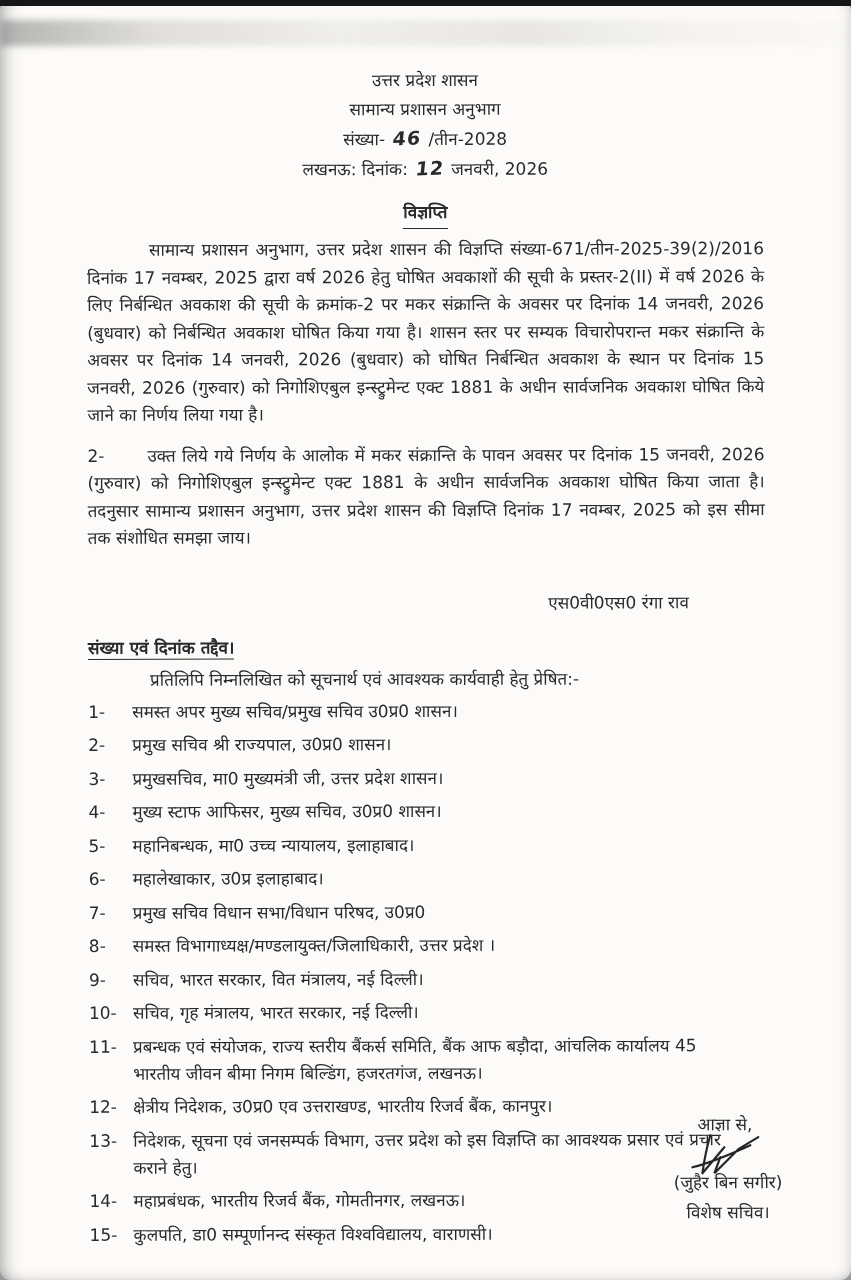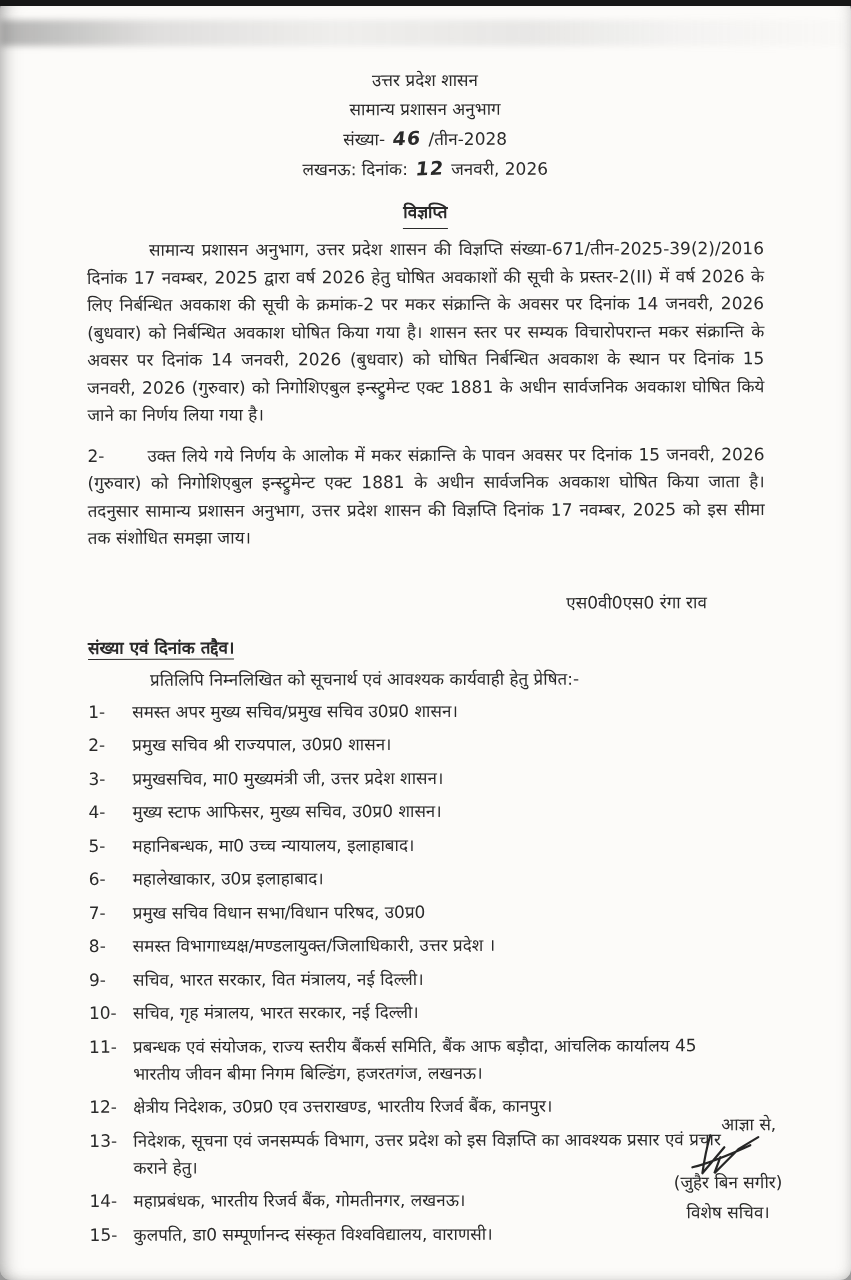--- a/index.html
+++ b/index.html
@@ -52,21 +52,21 @@
   }
   .para{
     margin:13px 0 0 0;
     text-align:justify;
     line-height:27.5px;
   }
   .para.indent{text-indent:62px;}
   .pnum{display:inline-block;width:60px;}
   .sig1{
     width:max-content;
-    margin:36px 58px 0 auto;
+    margin:36px 76px 0 auto;
     text-align:right;
     line-height:31px;
     font-weight:500;
   }
   .refline{
     margin-top:16px;font-weight:700;
   }
   .refline span{border-bottom:1.5px solid #2a2a2a;padding-bottom:1px;}
   .copyline{margin-top:9px;padding-left:62px;}
   .recips{
@@ -80,21 +80,21 @@
   }
   .rnum{flex:0 0 44px;}
   .rtext{flex:1;max-width:600px;}
   .sig2{
     position:absolute;
     right:70px;bottom:52px;
     text-align:center;
     line-height:30px;
     font-weight:500;
   }
-  .sig2 .by-order{text-align:right;padding-right:6px;}
+  .sig2 .by-order{text-align:center;padding-right:6px;}
   .scribble{display:block;margin:-6px auto -10px auto;}
 </style>
 </head>
 <body>
 
 <div class="scan">
   <div class="top-bar"></div>
   <div class="smudge"></div>
 
   <div class="page">

